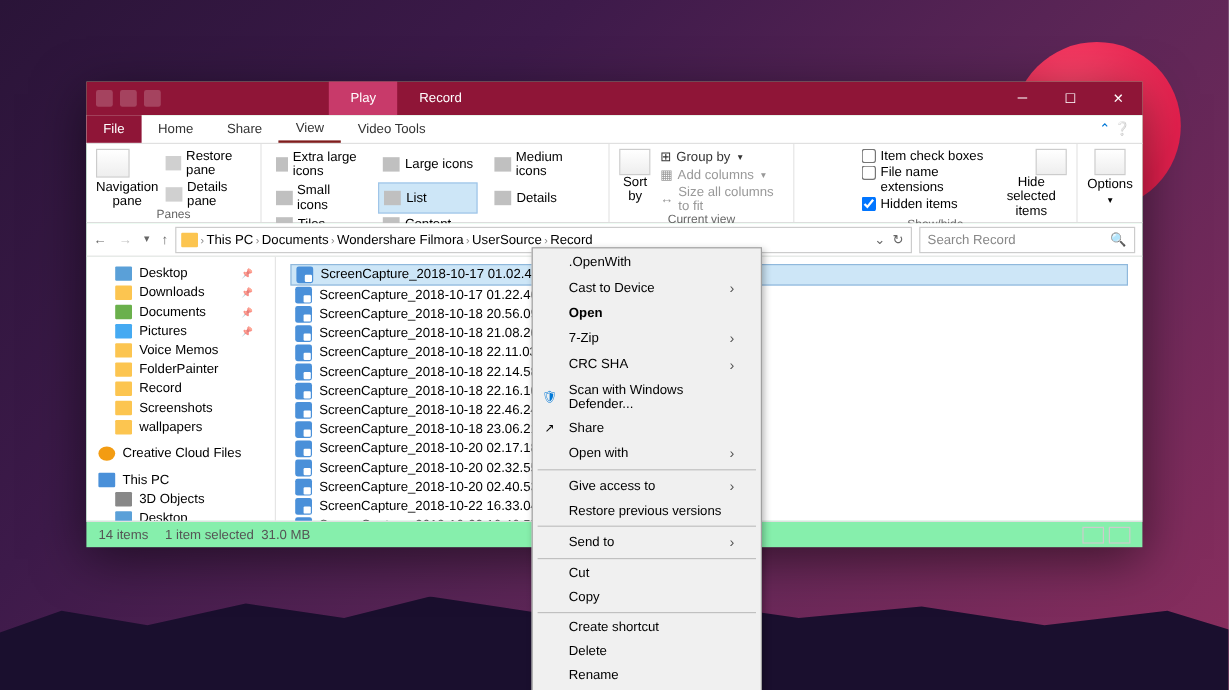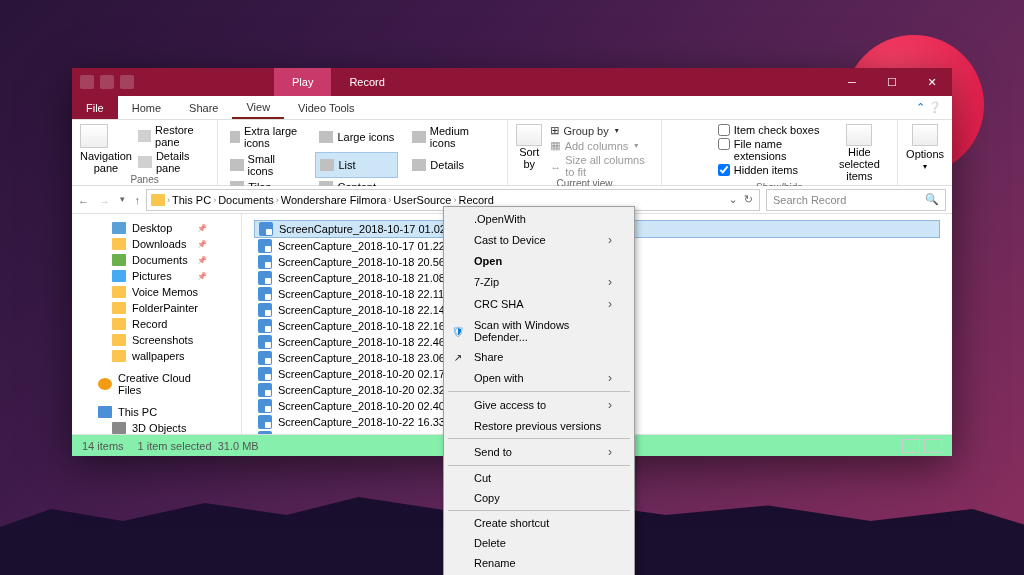--- a/index.html
+++ b/index.html
@@ -35,34 +35,34 @@
 .layout-icon { width: 14px; height: 12px; background: #c0c0c0; }
 .current-view-content { display: flex; gap: 8px; }
 .sort-by { display: flex; flex-direction: column; align-items: center; font-size: 10px; }
 .sort-by-icon { width: 26px; height: 22px; background: linear-gradient(#fff,#eee); border: 1px solid #ccc; }
 .cv-opts { display: flex; flex-direction: column; gap: 2px; }
 .cv-opt { display: flex; align-items: center; gap: 4px; font-size: 10px; color: #333; }
 .show-hide-content { display: flex; gap: 10px; }
 .sh-checks { display: flex; flex-direction: column; gap: 2px; }
 .sh-check { display: flex; align-items: flex-start; gap: 4px; font-size: 10px; margin-left: 48px; }
 .sh-check input { width: 12px; height: 12px; }
-.hide-sel { display: flex; flex-direction: column; align-items: center; font-size: 10px; }
+.hide-sel { display: flex; flex-direction: column; align-items: flex-end; font-size: 10px; }
 .hide-sel-icon { width: 26px; height: 22px; background: linear-gradient(#fff,#eee); border: 1px solid #ccc; }
 .options-content { display: flex; flex-direction: column; align-items: center; font-size: 10px; gap: 2px; }
 .options-icon { width: 26px; height: 22px; background: linear-gradient(#fff,#eee); border: 1px solid #ccc; }
 .addressbar { height: 28px; background: #fff; border-bottom: 1px solid #e0e0e0; display: flex; align-items: center; padding: 0 6px; gap: 6px; }
 .nav-arrows { display: flex; gap: 10px; color: #666; font-size: 12px; }
 .breadcrumb { flex: 1; height: 22px; border: 1px solid #ccc; display: flex; align-items: center; padding: 0 4px; gap: 2px; font-size: 11px; }
 .crumb { display: flex; align-items: center; gap: 2px; }
 .crumb-sep { color: #888; font-size: 9px; }
 .folder-icon-sm { width: 14px; height: 12px; background: #fcc550; border-radius: 1px; }
 .bc-ctrls { display: flex; gap: 6px; color: #666; font-size: 11px; padding-right: 2px; }
 .searchbox { width: 180px; height: 22px; border: 1px solid #ccc; display: flex; align-items: center; padding: 0 6px; color: #888; justify-content: space-between; }
 .content { flex: 1; display: flex; background: #fff; min-height: 0; }
-.sidebar { width: 170px; border-right: 1px solid #e5e5e5; padding: 6px 16px; overflow: hidden; }
+.sidebar { width: 158px; border-right: 1px solid #e5e5e5; padding: 6px 0; overflow: hidden; }
 .sidebar-item { display: flex; align-items: center; gap: 6px; padding: 2px 8px 2px 24px; font-size: 11px; position: relative; }
 .sidebar-item.pinned::after { content: "📌"; position: absolute; right: 18px; font-size: 8px; opacity: .6; }
 .sidebar-item.section { padding-left: 10px; margin-top: 6px; }
 .sb-icon { width: 14px; height: 12px; border-radius: 1px; }
 .sb-icon.folder { background: #fcc550; }
 .sb-icon.desktop { background: #5aa0d8; }
 .sb-icon.docs { background: #6ab04c; }
 .sb-icon.pics { background: #45aaf2; }
 .sb-icon.cloud { background: #f39c12; border-radius: 50%; }
 .sb-icon.pc { background: #4a90d9; }

